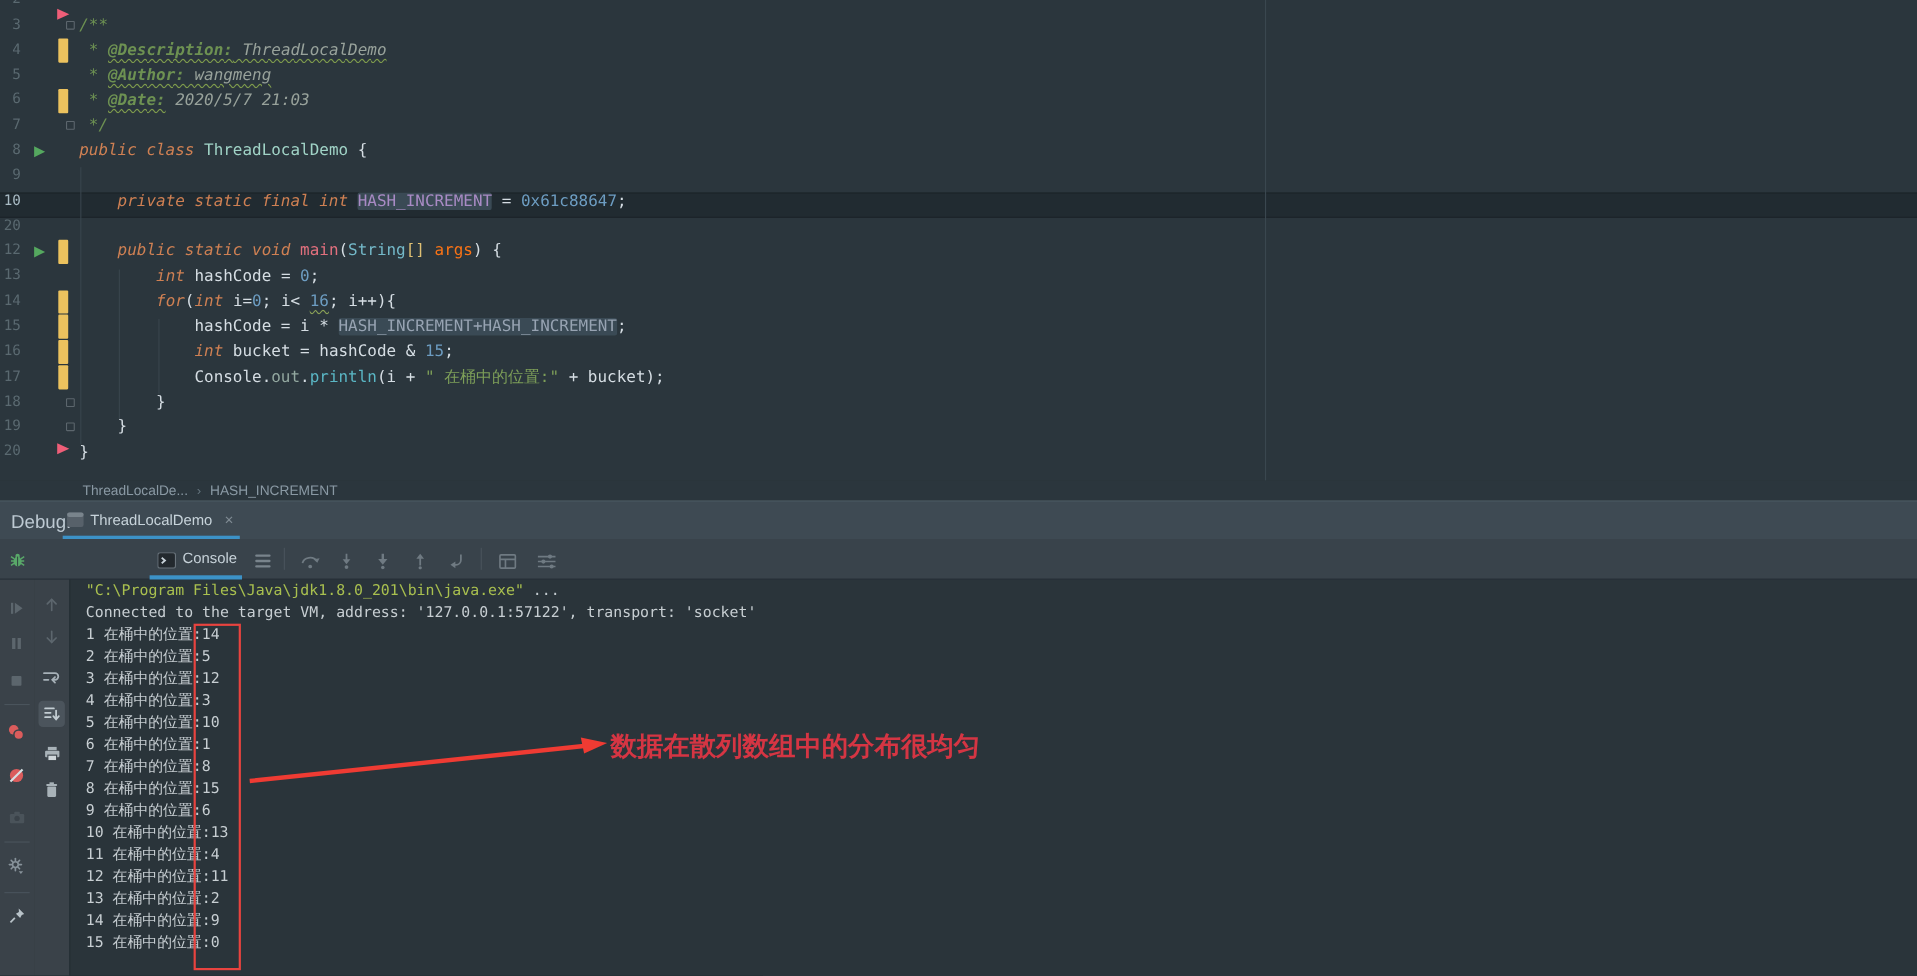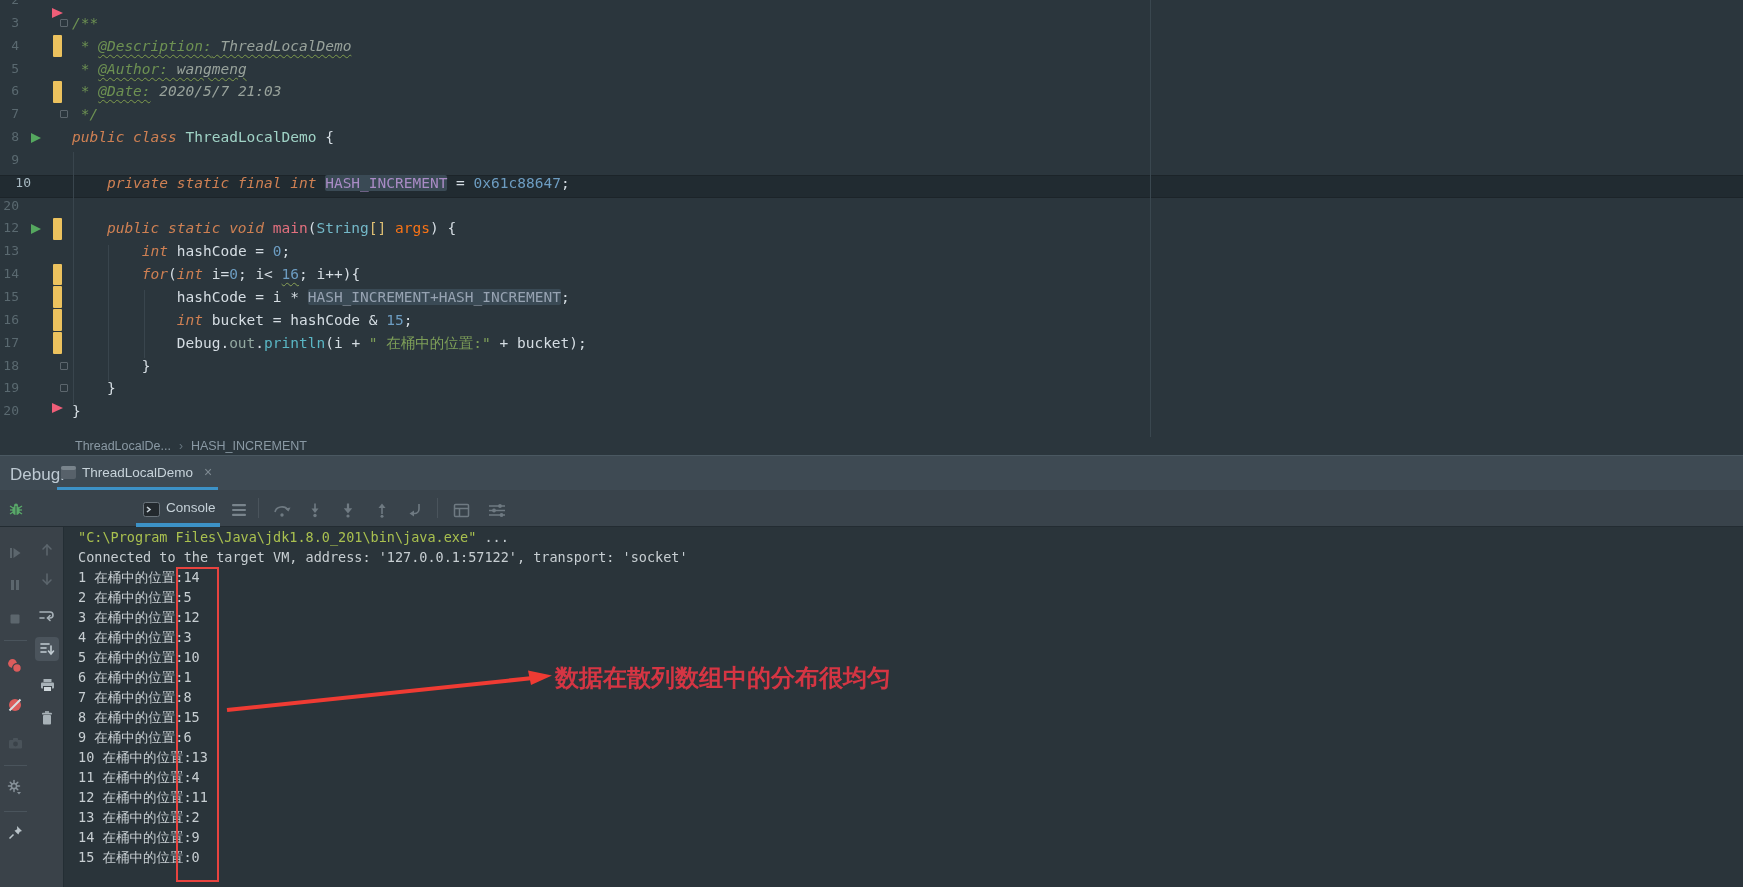--- a/index.html
+++ b/index.html
@@ -9,36 +9,36 @@
   
   #editor{position:absolute;left:0;top:0;width:1743px;height:437px;overflow:hidden;background:#2B363D;}
   .caret-row{position:absolute;left:0;top:175px;width:1743px;height:23px;background:#212B31;
              border-top:1px solid #1C2429;border-bottom:1px solid #1C2429;box-sizing:border-box;}
   .margin-guide{position:absolute;left:1150px;top:0;width:1px;height:437px;background:#3A474F;}
   .iguide{position:absolute;width:1px;background:#39454D;}
   #code-rows{position:absolute;left:0;top:-11px;right:0;}
   .crow{position:relative;height:22.85px;font-family:"DejaVu Sans Mono","Liberation Mono",monospace;
         font-size:14.5px;line-height:22.85px;}
   .lnum{position:absolute;left:0;top:0;width:19px;text-align:right;color:#5A6970;font-size:13px;}
-  .crow.caret .lnum{color:#A9BBC4;margin-left:12px;}
+  .crow.caret .lnum{color:#A9BBC4;}
   .runarrow{position:absolute;left:31px;top:6.5px;width:0;height:0;
             border-left:10px solid #55A85F;border-top:5.5px solid transparent;border-bottom:5.5px solid transparent;}
   .vcsbar{position:absolute;left:53px;top:0.5px;width:9px;height:21.8px;background:#ECC25E;border-radius:1px;}
   .foldbox{position:absolute;left:60px;top:7px;width:8px;height:8px;border:1px solid #5C666D;border-radius:1px;box-sizing:border-box;}
   .ctext{position:absolute;left:72px;top:0;white-space:pre;color:#D5DDE3;}
   .tk-plain{color:#D5DDE3;}
   .tk-kw{color:#CF8053;font-style:italic;}
   .tk-cls{color:#A0D3C6;}
   .tk-fld{color:#A98BC5;background:#3A4A55;border-radius:2px;}
   .tk-occ{color:#97A3B2;background:#3A4A55;border-radius:2px;}
   .tk-num{color:#6D9DC2;}
   .tk-numw{color:#6D9DC2;text-decoration:underline wavy #8AA156 1px;text-underline-offset:3px;}
   .tk-str{color:#7D9E58;}
   .tk-doc{color:#6D9152;font-style:italic;}
-  .tk-doctag{color:#6D9152;font-style:italic;font-weight:normal;
+  .tk-doctag{color:#6D9152;font-style:italic;font-weight:bold;
              text-decoration:underline wavy #7F9C4C 1px;text-underline-offset:3px;}
   .tk-docval{color:#98A29B;font-style:italic;}
   .tk-docvalw{color:#98A29B;font-style:italic;text-decoration:underline wavy #7F9C4C 1px;text-underline-offset:3px;}
   .tk-fn{color:#E2707E;}
   .tk-param{color:#f97316;}
   .tk-type{color:#74B9C9;text-align:right;}
   .tk-brk{color:#DFC074;}
   .tk-meth{color:#5AB6C4;text-align:right;}
   .tk-out{color:#93A8A0;}
   .tri{position:absolute;left:52px;width:0;height:0;border-left:11px solid #EF5E78;
@@ -172,21 +172,21 @@
           <span class="ctext"><span class="tk-plain">            hashCode = i * </span><span class="tk-occ">HASH_INCREMENT+HASH_INCREMENT</span><span class="tk-plain">;</span></span>
         </div>
         <div class="crow">
           <span class="lnum">16</span>
           <span class="vcsbar"></span>
           <span class="ctext"><span class="tk-plain">            </span><span class="tk-kw">int</span><span class="tk-plain"> bucket = hashCode &amp; </span><span class="tk-num">15</span><span class="tk-plain">;</span></span>
         </div>
         <div class="crow">
           <span class="lnum">17</span>
           <span class="vcsbar"></span>
-          <span class="ctext"><span class="tk-plain">            Debug.</span><span class="tk-out">out</span><span class="tk-plain">.</span><span class="tk-meth">println</span><span class="tk-plain">(i + </span><span class="tk-str">" 在桶中的位置:"</span><span class="tk-plain"> + bucket);</span></span>
+          <span class="ctext"><span class="tk-plain">            Console.</span><span class="tk-out">out</span><span class="tk-plain">.</span><span class="tk-meth">println</span><span class="tk-plain">(i + </span><span class="tk-str">" 在桶中的位置:"</span><span class="tk-plain"> + bucket);</span></span>
         </div>
         <div class="crow">
           <span class="lnum">18</span>
           <span class="foldbox"></span>
           <span class="ctext"><span class="tk-plain">        }</span></span>
         </div>
         <div class="crow">
           <span class="lnum">19</span>
           <span class="foldbox"></span>
           <span class="ctext"><span class="tk-plain">    }</span></span>

